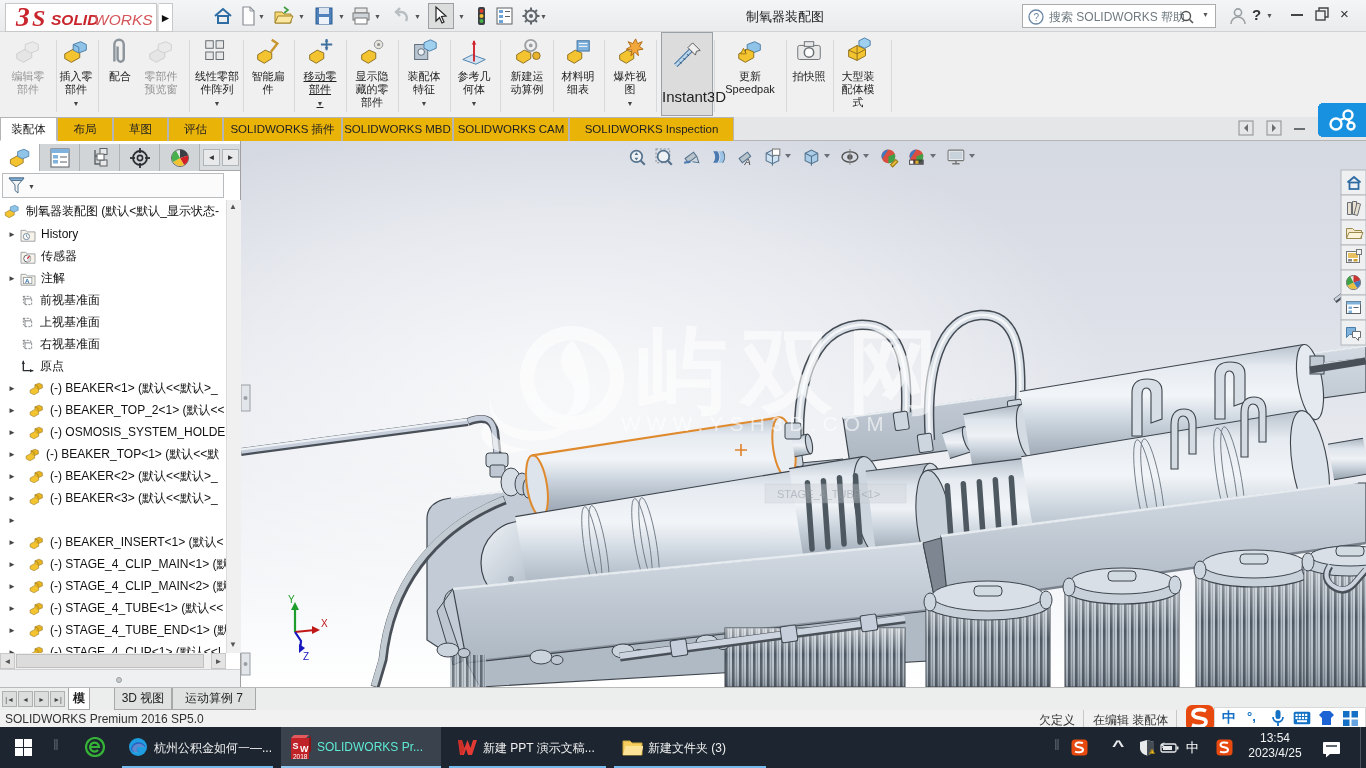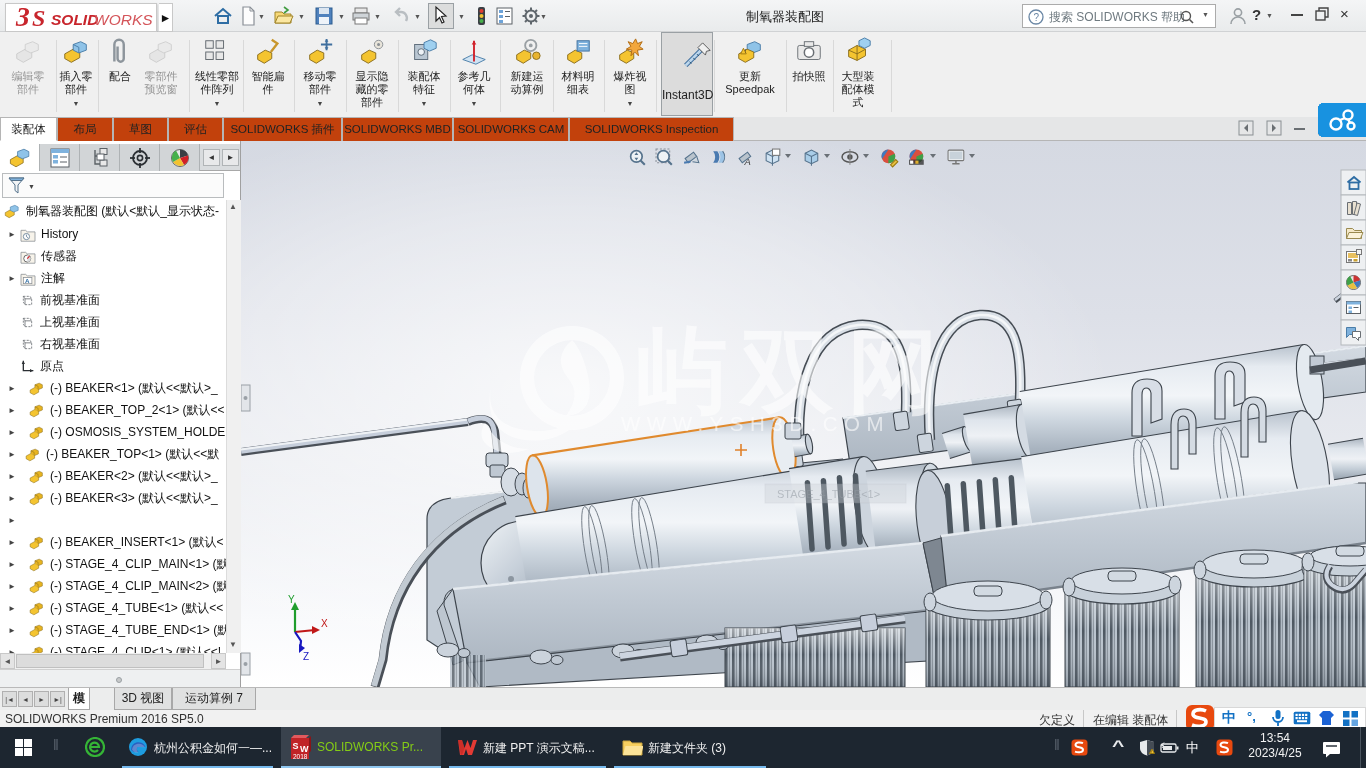--- a/index.html
+++ b/index.html
@@ -15,21 +15,21 @@
 #doctitle{position:absolute;left:640px;top:8px;width:290px;text-align:center;font-size:13px;color:#222}
 #searchbox{position:absolute;left:1022px;top:4px;width:194px;height:24px;background:#fff;border:1px solid #ababab;font-size:12px;color:#6f7a80}
 
 #ribbon{position:absolute;left:0;top:32px;width:1366px;height:85px;background:#f0f0f0}
 .rbtn{position:absolute;top:3px;text-align:center;font-size:11px;color:#222;line-height:13px}
 .rbtn .ric{display:block;margin:2px auto 3px}
 .rsep{position:absolute;top:8px;width:1px;height:72px;background:#d9d9d9}
 .rcaret{font-size:7px;color:#444}
 
 #tabrow{position:absolute;left:0;top:117px;width:1366px;height:24px;background:#e5e6e7;border-bottom:1px solid #b5b5b5}
-.ctab{position:absolute;top:0;height:24px;line-height:23px;text-align:center;font-size:11.5px;color:#222;background:#c2410c;border:1px solid #b5b5b5;border-bottom:none;white-space:nowrap;overflow:hidden}
+.ctab{position:absolute;top:0;height:24px;line-height:23px;text-align:center;font-size:11.5px;color:#222;background:#eab308;border:1px solid #b5b5b5;border-bottom:none;white-space:nowrap;overflow:hidden}
 .ctab.active{background:#fff;border-bottom:1px solid #fff;z-index:3}
 
 #lpanel{position:absolute;left:0;top:141px;width:241px;height:546px;background:#fff;border-right:1px solid #a0a0a0}
 #ltabs{position:absolute;left:0;top:3px;width:240px;height:27px;background:#d9dcde;border-bottom:1px solid #a8a8a8}
 .ltab{position:absolute;top:0;width:40px;height:27px;border-right:1px solid #aeb2b4;background:#d2d5d7;text-align:center}
 .ltab.active{background:#fff}
 #filterrow{position:absolute;left:2px;top:32px;width:222px;height:25px;background:#fbfbfb;border:1px solid #b9bcbe}
 #tree{position:absolute;left:0;top:59px;width:226px;height:453px;background:#fff;overflow:hidden;font-size:12px;color:#111}
 .trow{position:absolute;left:0;width:300px;height:22px;line-height:22px;white-space:nowrap}
 .trow .tic{display:inline-block;vertical-align:middle;margin-right:5px}
@@ -174,21 +174,21 @@
             <rect x="4" y="4" width="8" height="8"></rect>
             <rect x="15" y="4" width="8" height="8"></rect>
             <rect x="4" y="16" width="8" height="8"></rect>
             <rect x="15" y="16" width="8" height="8"></rect>
           </g>
         </svg>线性零部<br>件阵列<br><span class="rcaret">▼</span></div>
       <div class="rbtn" style="left:234px;width:68px;"><svg class="ric" width="30" height="30" viewBox="0 0 32 32">
           <path d="M5 19 L13 14 L20 17 L20 23 L12 28 L5 24 Z" fill="#f4c430" stroke="#8a6d1d"></path>
           <path d="M20 3 l6 4 -7 9" fill="none" stroke="#c8962c" stroke-width="2.5"></path>
         </svg>智能扁<br>件</div>
-      <div class="rbtn" style="left:286px;width:68px;"><svg class="ric" width="30" height="30" viewBox="0 0 32 32">
+      <div class="rbtn" style="left:286px;width:68px;text-decoration:underline;"><svg class="ric" width="30" height="30" viewBox="0 0 32 32">
           <path d="M5 19 L13 14 L20 17 L20 23 L12 28 L5 24 Z" fill="#f4c430" stroke="#8a6d1d"></path>
           <path d="M23 2 v12 M17 8 h12" stroke="#3f6f9e" stroke-width="2"></path>
           <path d="M23 2 l-2 3 h4 z M23 14 l-2 -3 h4 z" fill="#3f6f9e"></path>
         </svg>移动零<br>部件<br><span class="rcaret">▼</span></div>
       <div class="rbtn" style="left:338px;width:68px;"><svg class="ric" width="30" height="30" viewBox="0 0 32 32">
           <path d="M5 19 L13 14 L20 17 L20 23 L12 28 L5 24 Z" fill="#f4c430" stroke="#8a6d1d"></path>
           <circle cx="23" cy="8" r="4.5" fill="#e8e4da" stroke="#8a8f94"></circle>
           <circle cx="23" cy="8" r="1.6" fill="#8a8f94"></circle>
         </svg>显示隐<br>藏的零<br>部件</div>
       <div class="rbtn" style="left:390px;width:68px;"><svg class="ric" width="30" height="30" viewBox="0 0 32 32">
@@ -210,21 +210,21 @@
       <div class="rbtn" style="left:544px;width:68px;"><svg class="ric" width="30" height="30" viewBox="0 0 32 32">
           <path d="M5 19 L13 14 L20 17 L20 23 L12 28 L5 24 Z" fill="#f4c430" stroke="#8a6d1d"></path>
           <rect x="15" y="4" width="13" height="11" fill="#7fb2dd" stroke="#3f6f9e"></rect>
           <line x1="17" y1="7" x2="26" y2="7" stroke="#fff"></line>
           <line x1="17" y1="10" x2="26" y2="10" stroke="#fff"></line>
         </svg>材料明<br>细表</div>
       <div class="rbtn" style="left:596px;width:68px;"><svg class="ric" width="30" height="30" viewBox="0 0 32 32">
           <path d="M5 19 L13 14 L20 17 L20 23 L12 28 L5 24 Z" fill="#f4c430" stroke="#8a6d1d"></path>
           <path d="M22 2 l2 5 5 -2 -3 5 4 3 -6 1 1 6 -4 -4 -4 4 1 -6 -6 -1 5 -3 -3 -5 5 2 z" fill="#f2a73d" stroke="#b06a10"></path>
         </svg>爆炸视<br>图<br><span class="rcaret">▼</span></div>
-      <div style="position:absolute;left:661px;top:0px;width:52px;height:84px;background:#dcdcdc;border:1px solid #9aa0a4;text-align:right;font-size:12px;color:#222">
+      <div style="position:absolute;left:661px;top:0px;width:52px;height:84px;background:#dcdcdc;border:1px solid #9aa0a4;text-align:center;font-size:15px;color:#222">
 <svg width="30" height="30" style="margin-top:8px" viewBox="0 0 32 32">
           <path d="M4 26 L24 6" stroke="#3f6f9e" stroke-width="5"></path>
           <path d="M4 26 L24 6" stroke="#bcd6ec" stroke-width="3"></path>
           <g stroke="#28506e">
             <line x1="8" y1="22" x2="10" y2="24"></line>
             <line x1="12" y1="18" x2="14" y2="20"></line>
             <line x1="16" y1="14" x2="18" y2="16"></line>
             <line x1="20" y1="10" x2="22" y2="12"></line>
           </g>
           <path d="M22 2 l8 8 -4 1 -1 4 -8 -8 z" fill="#f0f0f0" stroke="#555"></path>
@@ -991,21 +991,21 @@
       <div class="abs" style="left:281px;top:0px;width:160px;height:41px;background:#39424d;border-bottom:2px solid #8fc6ef">
         <div class="abs" style="left:8px;top:8px"><svg width="22" height="24" viewBox="0 0 22 24">
             <rect x="2" y="3" width="18" height="15" fill="#c02327"></rect>
             <path d="M2 3 l3 -3 h15 l-3 3 z" fill="#e05a5e"></path>
             <path d="M20 18 l2 -2 v-15 l-2 2 z" fill="#8a1518"></path>
             <text x="3.5" y="14" font-size="9" font-weight="bold" fill="#fff">S</text>
             <text x="11" y="16.5" font-size="9" font-weight="bold" fill="#fff">W</text>
             <rect x="2" y="18" width="18" height="6" fill="#c02327"></rect>
             <text x="4" y="23.5" font-size="6.5" fill="#fff">2018</text>
           </svg></div>
-        <div class="abs" style="left:36px;top:13px;color:#84cc16;font-size:12px;white-space:nowrap">SOLIDWORKS Pr...</div>
+        <div class="abs" style="left:36px;top:13px;color:#5eead4;font-size:12px;white-space:nowrap">SOLIDWORKS Pr...</div>
       </div>
       <div class="abs" style="left:449px;top:0px;width:157px;height:41px;border-bottom:2px solid #76b9ed">
         <div class="abs" style="left:8px;top:11px"><svg width="21" height="19" viewBox="0 0 21 19">
             <path d="M1 2 l4 0 2.5 8 3 -8 3 8 2.5 -8 4 0 -5 15 -4 0 -2 -6 -2 6 -4 0 z" fill="#e33a34"></path>
             <path d="M1 2 l4 0 2.5 8 -2 6 -1.5 1 z" fill="#b5211c" opacity=".5"></path>
           </svg></div>
         <div class="abs" style="left:34px;top:13px;color:#f0f0f0;font-size:12px;white-space:nowrap">新建 PPT 演示文稿...</div>
       </div>
       <div class="abs" style="left:614px;top:0px;width:152px;height:41px;border-bottom:2px solid #76b9ed">
         <div class="abs" style="left:8px;top:12px"><svg width="21" height="17" viewBox="0 0 21 17">

